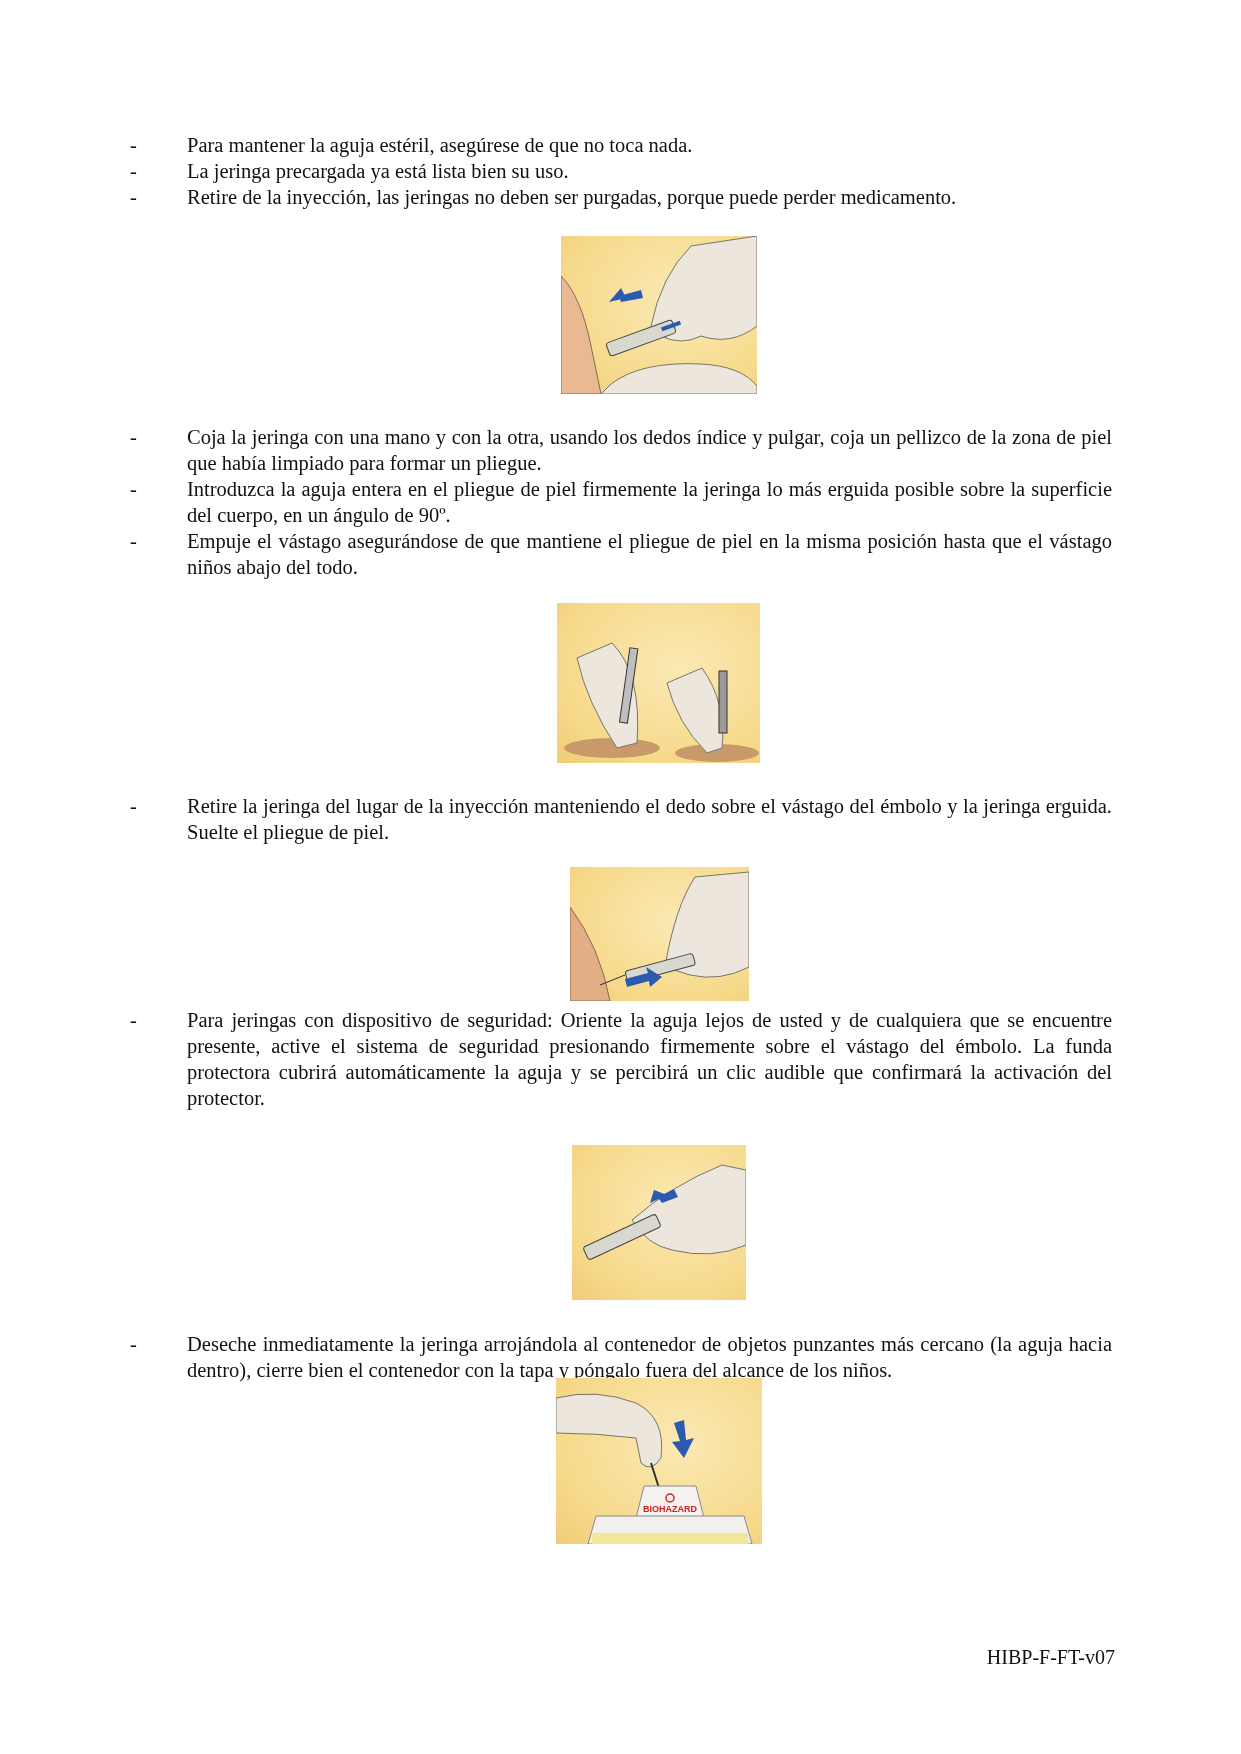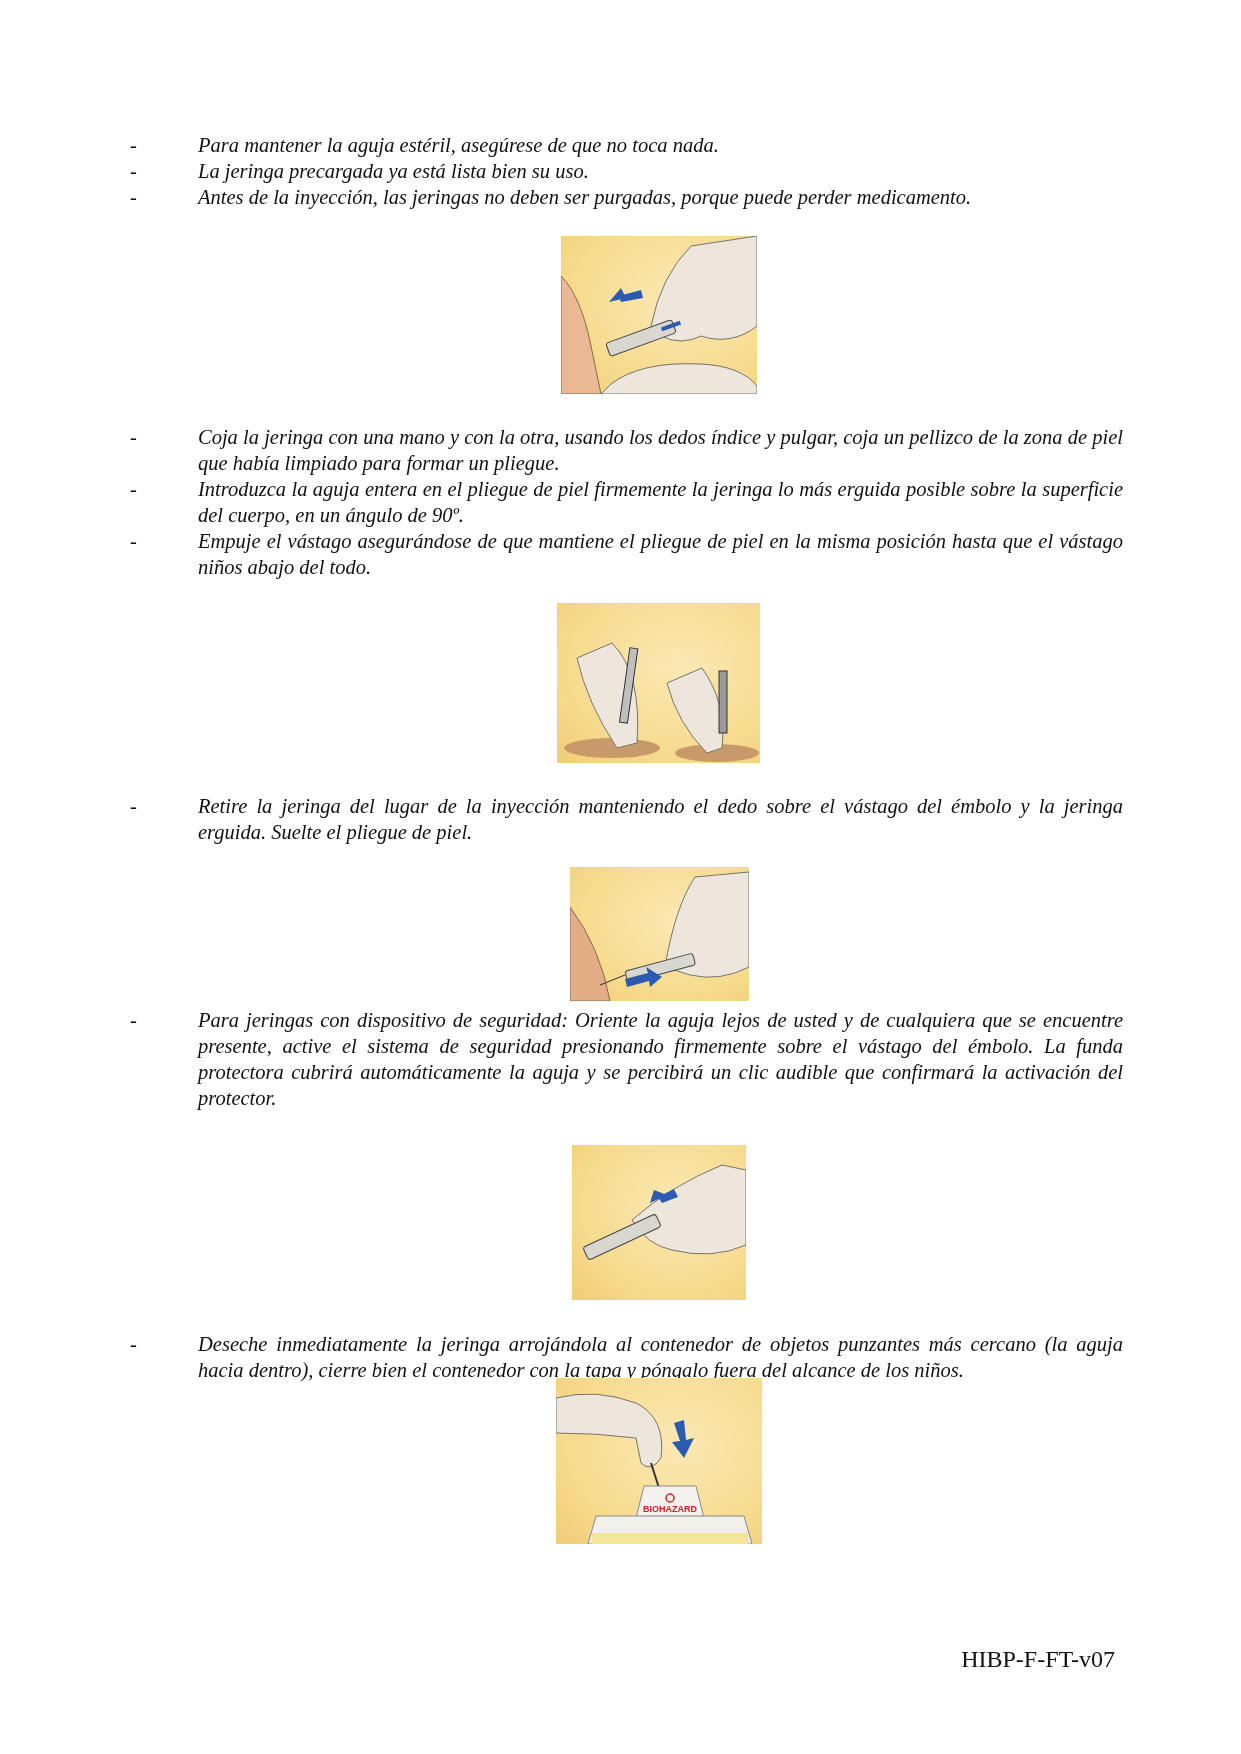--- a/index.html
+++ b/index.html
@@ -1,38 +1,38 @@
 <!DOCTYPE html>
 <html><head>
 <meta charset="utf-8">
 <style>
   html, body { margin:0; padding:0; background:#ffffff; }
   body { width:1241px; height:1754px; position:relative; overflow:hidden;
          font-family:"Liberation Serif","DejaVu Serif",serif; color:#111; }
   .item { position:absolute; left:130px; width:985px; font-size:20.5px; line-height:26px; }
   .item .dash { position:absolute; left:0; top:0; width:20px; }
-  .item .txt { position:absolute; left:68px; width:925px; text-align:justify;font-style:italic; }
+  .item .txt { position:absolute; left:57px; width:925px; text-align:justify; }
   .illus { position:absolute; overflow:hidden; background:radial-gradient(ellipse at 60% 40%, #fbe9b4 0%, #f6d98a 70%, #f0cc76 100%);text-align:right; }
   .illus svg { width:100%; height:100%; display:block; }
-  .footer { position:absolute; left:960px; top:1646px; width:155px; text-align:right; font-size:24px; }
+  .footer { position:absolute; left:960px; top:1646px; width:155px; text-align:right; font-size:20px; }
 </style>
 </head>
 <body>
 
 <div class="item" style="top:132px">
   <span class="dash">-</span>
   <span class="txt">Para mantener la aguja estéril, asegúrese de que no toca nada.</span>
 </div>
 <div class="item" style="top:158px">
   <span class="dash">-</span>
   <span class="txt">La jeringa precargada ya está lista bien su uso.</span>
 </div>
 <div class="item" style="top:184px">
   <span class="dash">-</span>
-  <span class="txt">Antes de la inyección, las jeringas no deben ser purgadas, porque puede perder medicamento.</span>
+  <span class="txt">Retire de la inyección, las jeringas no deben ser purgadas, porque puede perder medicamento.</span>
 </div>
 
 <div class="illus" style="left:561px;top:236px;width:196px;height:158px">
   <svg viewBox="0 0 196 158">
     <path d="M0 40 Q20 60 30 110 L40 158 L0 158 Z" fill="#eab994" stroke="#8a6a50" stroke-width="1"></path>
     <path d="M90 90 Q100 40 130 10 L196 0 L196 90 Q170 110 140 100 Q120 110 100 100 Z" fill="#ece6dc" stroke="#7a7468" stroke-width="1"></path>
     <rect x="45" y="95" width="70" height="14" rx="3" fill="#d8d8d0" stroke="#444" stroke-width="1" transform="rotate(-20 80 102)"></rect>
     <rect x="100" y="88" width="20" height="4" fill="#2a5bb0" transform="rotate(-20 110 90)"></rect>
     <path d="M50 148 Q80 125 140 128 Q180 130 196 150 L196 158 L40 158 Z" fill="#ece6dc" stroke="#7a7468" stroke-width="1"></path>
     <path d="M65 62 L48 66 L60 52 Z M58 60 L80 54 L82 62 L60 66 Z" fill="#2a5bb0"></path>

